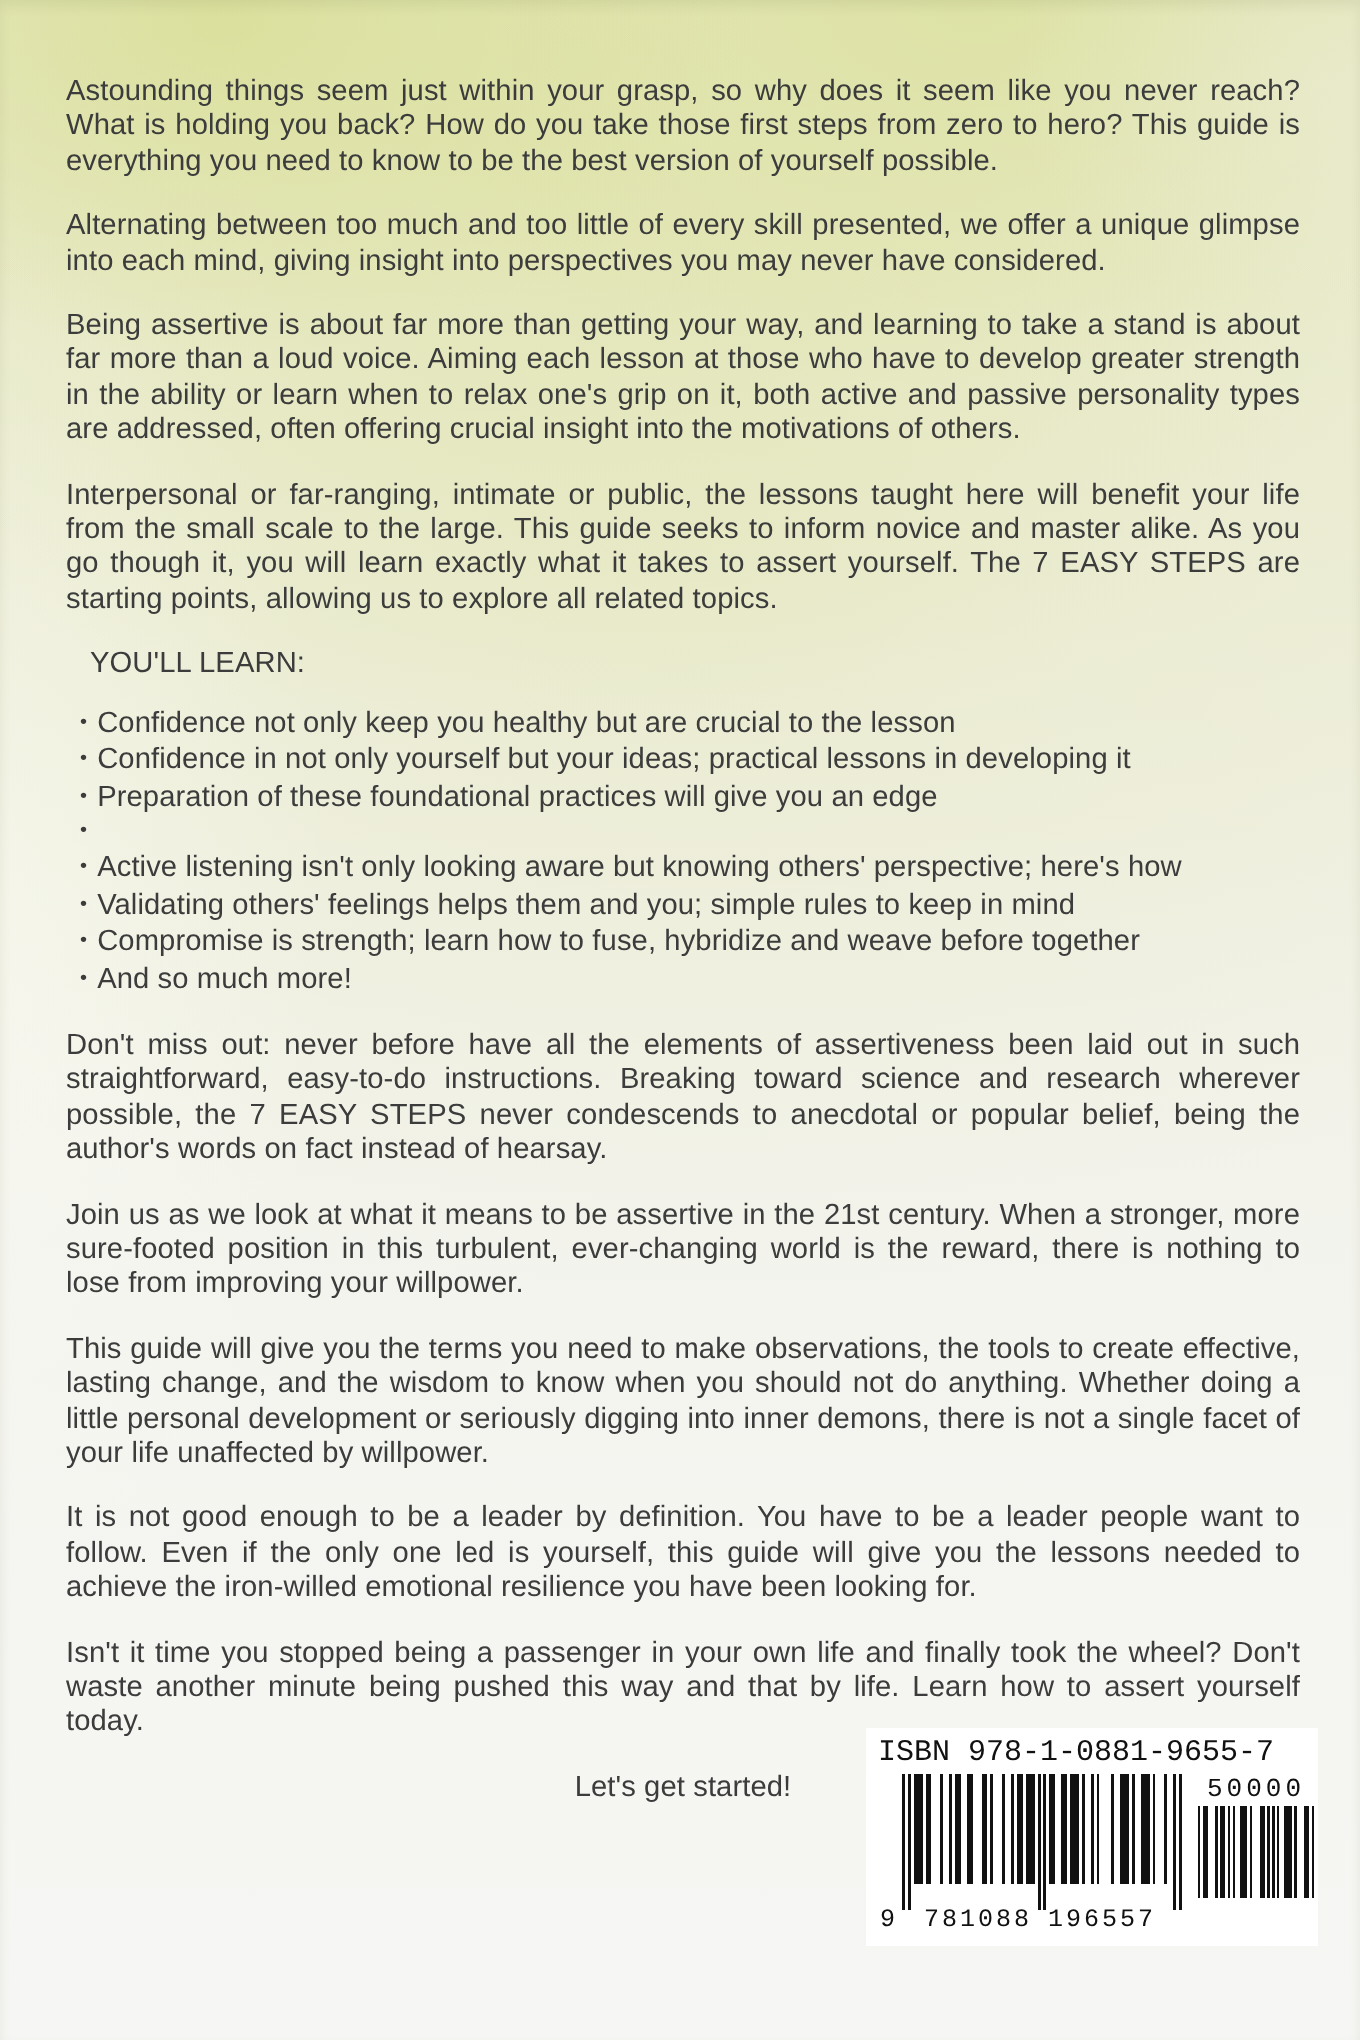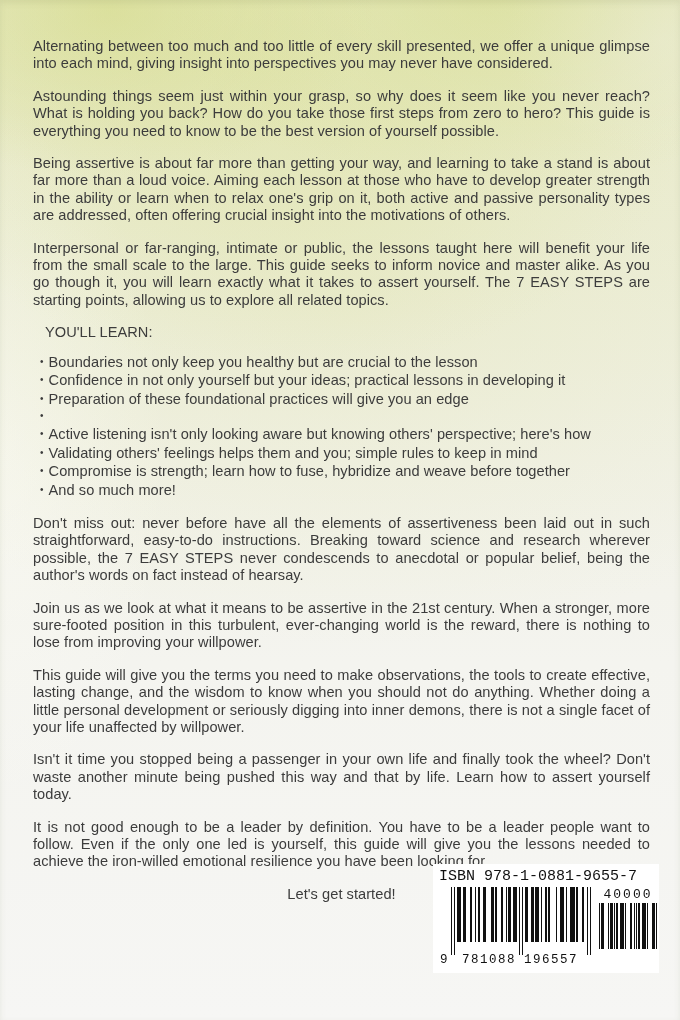--- a/index.html
+++ b/index.html
@@ -66,31 +66,31 @@
   .bars-supp{margin-top:1px;}
   .bars-supp svg{display:block;}
   svg rect{fill:var(--bars);}
 </style>
 </head>
 <body>
 
 <div class="cover">
 
   <main class="blurb">
+    <p>Astounding things seem just within your grasp, so why does it seem like you never reach? What is holding you back? How do you take those first steps from zero to hero? This guide is everything you need to know to be the best version of yourself possible.</p>
     <p>Alternating between too much and too little of every skill presented, we offer a unique glimpse into each mind, giving insight into perspectives you may never have considered.</p>
-    <p>Astounding things seem just within your grasp, so why does it seem like you never reach? What is holding you back? How do you take those first steps from zero to hero? This guide is everything you need to know to be the best version of yourself possible.</p>
     <p>Being assertive is about far more than getting your way, and learning to take a stand is about far more than a loud voice. Aiming each lesson at those who have to develop greater strength in the ability or learn when to relax one's grip on it, both active and passive personality types are addressed, often offering crucial insight into the motivations of others.</p>
     <p>Interpersonal or far-ranging, intimate or public, the lessons taught here will benefit your life from the small scale to the large. This guide seeks to inform novice and master alike. As you go though it, you will learn exactly what it takes to assert yourself. The 7 EASY STEPS are starting points, allowing us to explore all related topics.</p>
 
     <p class="learn-heading">YOU'LL LEARN:</p>
 
     <ul class="learn-list">
       <li>
           <span class="dot">•</span>
-          <span>Boundaries not only keep you healthy but are crucial to the lesson</span>
+          <span>Confidence not only keep you healthy but are crucial to the lesson</span>
         </li>
       <li>
           <span class="dot">•</span>
           <span>Confidence in not only yourself but your ideas; practical lessons in developing it</span>
         </li>
       <li>
           <span class="dot">•</span>
           <span>Preparation of these foundational practices will give you an edge</span>
         </li>
       <li>
@@ -110,22 +110,22 @@
         </li>
       <li>
           <span class="dot">•</span>
           <span>And so much more!</span>
         </li>
     </ul>
 
     <p>Don't miss out: never before have all the elements of assertiveness been laid out in such straightforward, easy-to-do instructions. Breaking toward science and research wherever possible, the 7 EASY STEPS never condescends to anecdotal or popular belief, being the author's words on fact instead of hearsay.</p>
     <p>Join us as we look at what it means to be assertive in the 21st century. When a stronger, more sure-footed position in this turbulent, ever-changing world is the reward, there is nothing to lose from improving your willpower.</p>
     <p>This guide will give you the terms you need to make observations, the tools to create effective, lasting change, and the wisdom to know when you should not do anything. Whether doing a little personal development or seriously digging into inner demons, there is not a single facet of your life unaffected by willpower.</p>
+    <p>It is not good enough to be a leader by definition. You have to be a leader people want to follow. Even if the only one led is yourself, this guide will give you the lessons needed to achieve the iron-willed emotional resilience you have been looking for.</p>
     <p>Isn't it time you stopped being a passenger in your own life and finally took the wheel? Don't waste another minute being pushed this way and that by life. Learn how to assert yourself today.</p>
-    <p>It is not good enough to be a leader by definition. You have to be a leader people want to follow. Even if the only one led is yourself, this guide will give you the lessons needed to achieve the iron-willed emotional resilience you have been looking for.</p>
     <p class="closing">Let's get started!</p>
   </main>
 
   <div class="barcode-box">
     <div class="isbn-line">ISBN 978-1-0881-9655-7</div>
     <div class="barcode-row">
       <div class="main-code">
         <div class="bars">
             <svg viewBox="0 0 95 68" width="140" height="68" preserveAspectRatio="none" shape-rendering="crispEdges">
               <rect x="0" y="0" width="1" height="68"></rect>
@@ -177,21 +177,21 @@
               <rect x="94" y="0" width="1" height="68"></rect>
             </svg>
           </div>
         <div class="digits-row">
           <span class="h9">9</span>
           <span class="g1">781088</span>
           <span class="g2">196557</span>
         </div>
       </div>
       <div class="supp">
-        <div class="supp-num">40000</div>
+        <div class="supp-num">50000</div>
         <div class="bars-supp">
             <svg viewBox="0 0 47 46" width="58" height="46" preserveAspectRatio="none" shape-rendering="crispEdges">
               <rect x="0" y="0" width="1" height="46"></rect>
               <rect x="2" y="0" width="1" height="46"></rect>
               <rect x="3" y="0" width="1" height="46"></rect>
               <rect x="7" y="0" width="1" height="46"></rect>
               <rect x="9" y="0" width="1" height="46"></rect>
               <rect x="10" y="0" width="1" height="46"></rect>
               <rect x="12" y="0" width="1" height="46"></rect>
               <rect x="14" y="0" width="1" height="46"></rect>

